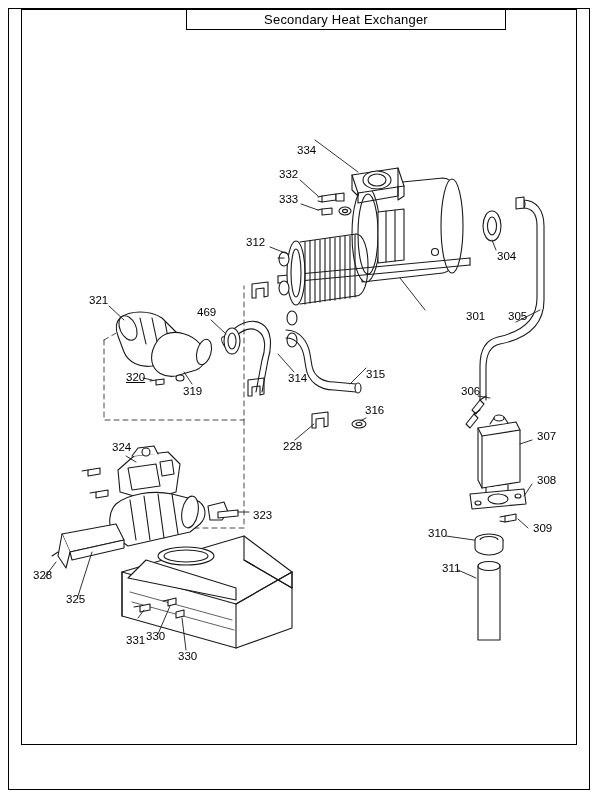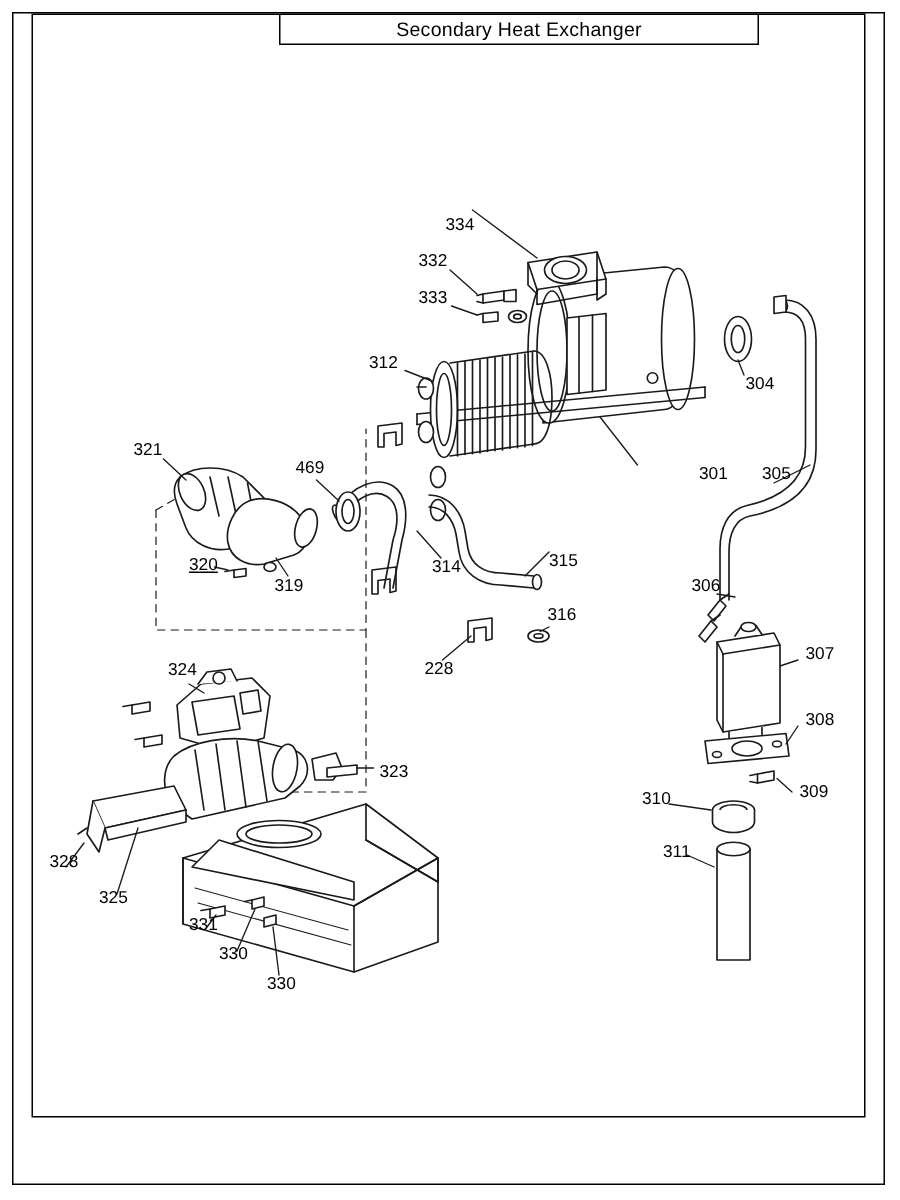--- a/index.html
+++ b/index.html
@@ -323,17 +323,17 @@
   <div class="callout" style="left:461px; top:386px;">306</div>
   <div class="callout" style="left:537px; top:431px;">307</div>
   <div class="callout" style="left:537px; top:475px;">308</div>
   <div class="callout" style="left:533px; top:523px;">309</div>
   <div class="callout" style="left:428px; top:528px;">310</div>
   <div class="callout" style="left:442px; top:563px;">311</div>
   <div class="callout" style="left:112px; top:442px;">324</div>
   <div class="callout" style="left:253px; top:510px;">323</div>
   <div class="callout" style="left:33px; top:570px;">328</div>
   <div class="callout" style="left:66px; top:594px;">325</div>
-  <div class="callout" style="left:126px; top:612px;text-align:right;">331</div>
+  <div class="callout" style="left:126px; top:635px;text-align:right;">331</div>
   <div class="callout" style="left:146px; top:631px;">330</div>
   <div class="callout" style="left:178px; top:651px;">330</div>
 
 </div>
 
 </body></html>

